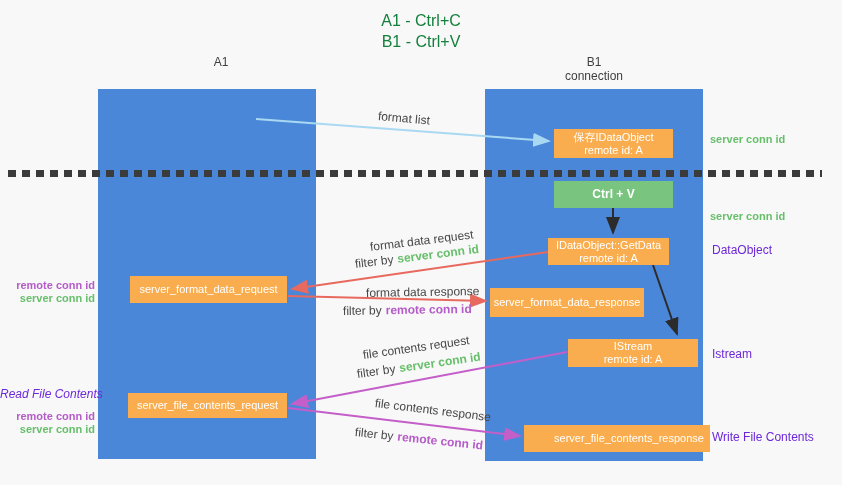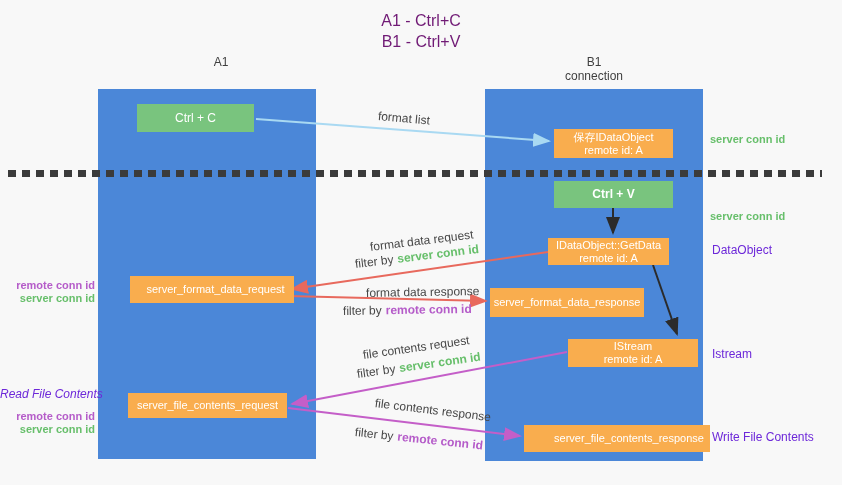--- a/index.html
+++ b/index.html
@@ -10,21 +10,21 @@
   #arrows{position:absolute;left:0;top:0;z-index:2;}
   .divider{position:absolute;left:8px;top:170px;width:814px;height:7px;z-index:2;
     background:repeating-linear-gradient(to right,#3b3b3b 0px,#3b3b3b 8px,transparent 8px,transparent 14px);}
 
   .box{position:absolute;z-index:3;display:flex;flex-direction:column;align-items:center;
     justify-content:center;color:#ffffff;text-align:center;line-height:13px;}
   .box.green{background:#79c47e;font-size:12px;}
   .box.orange{background:#f9ad4e;font-size:11px;}
 
   .title{position:absolute;left:0;top:10px;width:842px;text-align:center;font-size:16px;
-    line-height:21px;color:#701a75;z-index:4;}
+    line-height:21px;color:#15803d;z-index:4;}
   .colhead{position:absolute;top:55px;text-align:center;font-size:12px;line-height:14px;
     color:#3f3f3f;z-index:4;}
 
   .lbl{position:absolute;white-space:nowrap;font-size:12px;color:#474747;z-index:4;
     transform-origin:left center;}
   .green-t{color:#67bf6b;font-weight:bold;margin-left:4px;}
   .purple-t{color:#b55cc9;font-weight:bold;margin-left:4px;}
 
   .side{position:absolute;white-space:nowrap;z-index:4;font-size:11px;line-height:13px;}
   .side.right-align{text-align:right;}
@@ -72,39 +72,36 @@
     </defs>
     <line x1="256" y1="119" x2="549" y2="141" stroke="#a9d9f2" stroke-width="2" marker-end="url(#mBlue)"></line>
     <line x1="613" y1="208" x2="613" y2="233" stroke="#2b2b2b" stroke-width="2" marker-end="url(#mBlack)"></line>
     <line x1="548" y1="252" x2="292" y2="289" stroke="#e8695d" stroke-width="2" marker-end="url(#mRed)"></line>
     <line x1="288" y1="296" x2="486" y2="301" stroke="#e8695d" stroke-width="2" marker-end="url(#mRed)"></line>
     <line x1="653" y1="265" x2="677" y2="334" stroke="#2b2b2b" stroke-width="2" marker-end="url(#mBlack)"></line>
     <line x1="567" y1="352" x2="292" y2="404" stroke="#c45ec8" stroke-width="2" marker-end="url(#mMag)"></line>
     <line x1="288" y1="408" x2="520" y2="436" stroke="#c45ec8" stroke-width="2" marker-end="url(#mMag)"></line>
   </svg>
 
-  <div class="box green" style="left:137px;top:104px;width:117px;height:28px;">
-    <span>Ctrl + C</span>
-  </div>
 
   <div class="box orange" style="left:554px;top:129px;width:119px;height:29px;">
     <span>保存IDataObject</span>
     <span>remote id: A</span>
   </div>
 
   <div class="box green" style="left:554px;top:181px;width:119px;height:27px;font-weight:bold;">
     <span>Ctrl + V</span>
   </div>
 
   <div class="box orange" style="left:548px;top:238px;width:121px;height:27px;">
     <span>IDataObject::GetData</span>
     <span>remote id: A</span>
   </div>
 
-  <div class="box orange" style="left:130px;top:276px;width:157px;height:27px;padding-left:7px;">
+  <div class="box orange" style="left:130px;top:276px;width:157px;height:27px;">
     <span>server_format_data_request</span>
   </div>
 
   <div class="box orange" style="left:490px;top:288px;width:154px;height:29px;">
     <span>server_format_data_response</span>
   </div>
 
   <div class="box orange" style="left:568px;top:339px;width:130px;height:28px;">
     <span>IStream</span>
     <span>remote id: A</span>

